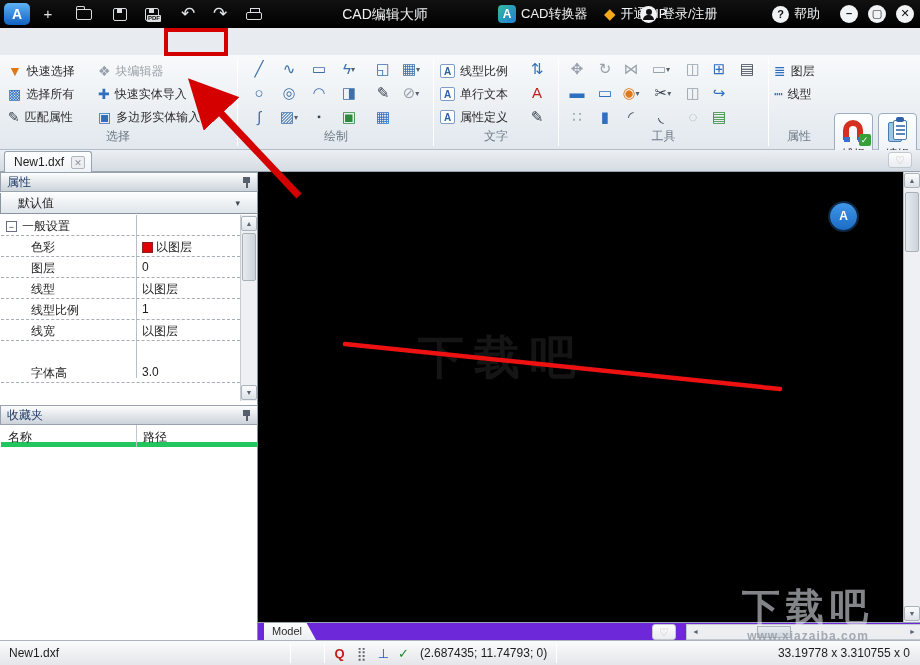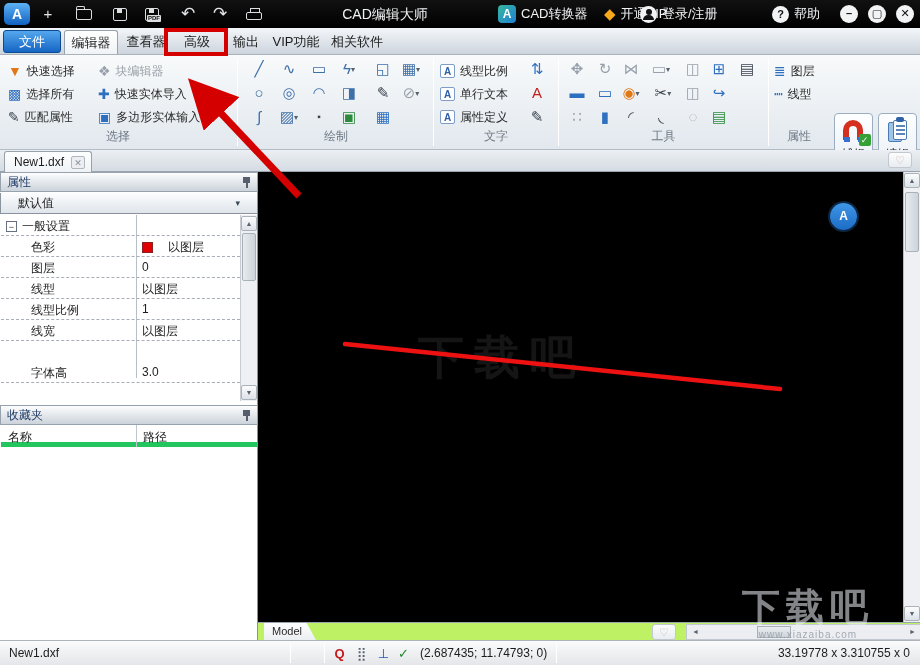--- a/index.html
+++ b/index.html
@@ -75,54 +75,54 @@
   #leftpanel{left:0;top:172px;width:258px;height:468px;background:#fff;border-right:1px solid #8a929c;}
   .phead{left:0;width:258px;height:20px;background:linear-gradient(#fcfdfe,#ccd3da);border:1px solid #98a2ac;display:flex;align-items:center;padding:0 6px;font-size:12px;color:#1e3a66;}
   .pin{margin-left:auto;width:9px;height:12px;position:relative;}
   .pin:before{content:"";position:absolute;left:1px;top:1px;width:7px;height:6px;background:#55606c;}
   .pin:after{content:"";position:absolute;left:4px;top:7px;width:1.5px;height:5px;background:#55606c;}
   #defsel{left:0;top:21px;width:258px;height:21px;background:linear-gradient(#fdfdfe,#dfe5ea);border:1px solid #8a949e;border-top:none;display:flex;align-items:center;padding:0 17px;font-size:12px;color:#1c1c1c;}
   #defsel .chev{margin-left:auto;font-size:9px;color:#3c4856;}
   #proptable{left:1px;top:43px;width:256px;height:186px;background:#fff;position:absolute;}
   .prow{position:absolute;left:0;width:239px;height:21px;border-bottom:1px dashed #a8aeb6;font-size:12px;color:#1c1c1c;}
   .prow .nm{position:absolute;left:30px;top:3px;}
-  .prow .vl{position:absolute;left:141px;top:3px;display:flex;align-items:center;gap:15px;}
+  .prow .vl{position:absolute;left:141px;top:3px;display:flex;align-items:center;gap:3px;}
   .coldiv{position:absolute;left:135px;top:0;width:1px;height:163px;background:#b8bec6;}
   .grpico{display:inline-block;width:11px;height:11px;border:1px solid #667080;color:#333;font-size:9px;line-height:10px;text-align:center;margin-right:5px;background:#fff;}
   .swatch{width:11px;height:11px;border:1px solid #8a2020;}
   .vsb{position:absolute;background:#eef0f3;border-left:1px solid #c6ccd2;}
   .sbtn{position:absolute;left:0;width:16px;height:15px;background:linear-gradient(#fbfcfd,#dde2e8);border:1px solid #aab2ba;color:#5a6470;font-size:7px;text-align:center;line-height:14px;border-radius:2px;}
   .sthumb{position:absolute;left:1px;width:14px;background:linear-gradient(90deg,#e7ebef,#ccd3da);border:1px solid #a8b0b8;border-radius:2px;}
   #favhead-row{left:1px;top:253px;width:256px;height:22px;background:#fff;border-bottom:5px solid #22c55e;position:absolute;font-size:12px;color:#1c1c1c;}
   #favhead-row .c1{position:absolute;left:7px;top:4px;} #favhead-row .c2{position:absolute;left:142px;top:4px;}
   #favhead-row .coldiv2{position:absolute;left:135px;top:0;width:1px;height:22px;background:#c0c6cc;}
 
   
   #canvas{left:258px;top:172px;width:645px;height:450px;background:#000;overflow:hidden;}
   #cv-watermark{left:160px;top:155px;font-size:46px;font-weight:bold;color:#151515;letter-spacing:10px;}
   #fab{left:572px;top:31px;width:27px;height:27px;border-radius:50%;background:linear-gradient(#3f96e8,#1c6cc4);color:#fff;font-size:12px;font-weight:bold;text-align:center;line-height:26px;box-shadow:0 0 0 2px rgba(40,110,190,.35);}
   #vscroll{left:903px;top:172px;width:17px;height:450px;background:#eef0f3;border-left:1px solid #b6bcc4;}
   #collapse-btn{left:888px;top:152px;}
 
   
-  #hrow{left:258px;top:622px;width:662px;height:18px;background:#bef264;border-top:1px solid #9aa4ae;}
+  #hrow{left:258px;top:622px;width:662px;height:18px;background:#6d28d9;border-top:1px solid #9aa4ae;}
   #modeltab{left:6px;top:0;width:52px;height:17px;background:linear-gradient(#fcfdfe,#eceff2);clip-path:polygon(0 0,82% 0,100% 100%,0 100%);font-size:11px;color:#2a2a2a;line-height:17px;padding-left:8px;}
   #hsb{left:428px;top:1px;width:236px;height:16px;background:#eceef1;border:1px solid #c2c8cf;}
   .hbtn{position:absolute;top:1px;width:15px;height:12px;font-size:7px;color:#55606c;text-align:center;line-height:12px;}
   .hthumb{position:absolute;left:70px;top:1px;width:34px;height:12px;background:linear-gradient(#e9edf1,#cdd4db);border:1px solid #a8b0b8;}
 
   
   #statusbar{left:0;top:640px;width:920px;height:25px;background:linear-gradient(#fafbfc,#e4e6e9);border-top:1px solid #aeb4bb;font-size:12px;color:#1c1c1c;}
   .ssep{position:absolute;top:3px;width:1px;height:19px;background:#c3c9cf;border-right:1px solid #fff;}
   .sico{position:absolute;top:3px;width:19px;height:19px;text-align:center;line-height:19px;font-size:13px;}
 
   
   #watermark{left:700px;top:585px;width:216px;height:78px;z-index:80;pointer-events:none;text-align:center;}
   #wm1{font-size:38px;font-weight:bold;color:rgba(238,241,245,.55);letter-spacing:6px;line-height:44px;}
-  #wm2{font-size:10px;color:rgba(150,158,168,.85);letter-spacing:1px;}
+  #wm2{font-size:12px;color:rgba(150,158,168,.85);letter-spacing:1px;font-weight:bold;}
 </style>
 </head>
 <body>
 
 <div id="stage">
 
   <div id="titlebar" class="abs">
     <div class="abs tlogo">A</div>
     <div class="abs tbtn" style="left:36px">+</div>
     <div class="abs tbtn" style="left:72px"><span class="csshape folder"></span></div>
@@ -147,32 +147,20 @@
     </div>
     <div class="abs tright" style="left:772px">
       <span class="circ-ico">?</span>
       <span>帮助</span>
     </div>
     <div class="abs winbtn" style="left:840px">–</div>
     <div class="abs winbtn" style="left:868px">▢</div>
     <div class="abs winbtn" style="left:896px">✕</div>
   </div>
 
-  <div id="menubar" class="abs">
-    <div id="file-btn" class="abs">文件</div>
-    <div class="abs mtab active" style="left:64px;width:54px">编辑器</div>
-    <div class="abs mtab" style="left:122px;width:48px">查看器</div>
-    <div class="abs mtab" style="left:172px;width:50px">高级</div>
-    <div class="abs mtab" style="left:224px;width:44px">输出</div>
-    <div class="abs mtab" style="left:268px;width:56px">VIP功能</div>
-    <div class="abs mtab" style="left:326px;width:62px">相关软件</div>
-    <div class="abs mico" style="left:828px"><span>✎</span><span style="font-size:8px">▾</span></div>
-    <div class="abs mico" style="left:856px;font-size:10px;top:34px">∧</div>
-    <div class="abs" style="left:876px;top:32px"><span class="qhelp csshape">?</span><span style="font-size:8px;color:#4a5560">▾</span></div>
-  </div>
 
   <div id="ribbon" class="abs">
 
     <div class="abs rtext" style="left:8px;top:6px">
       <span class="ric orange">▼</span>
       <span>快速选择</span>
     </div>
     <div class="abs rtext" style="left:8px;top:29px">
       <span class="ric blue">▩</span>
       <span>选择所有</span>

